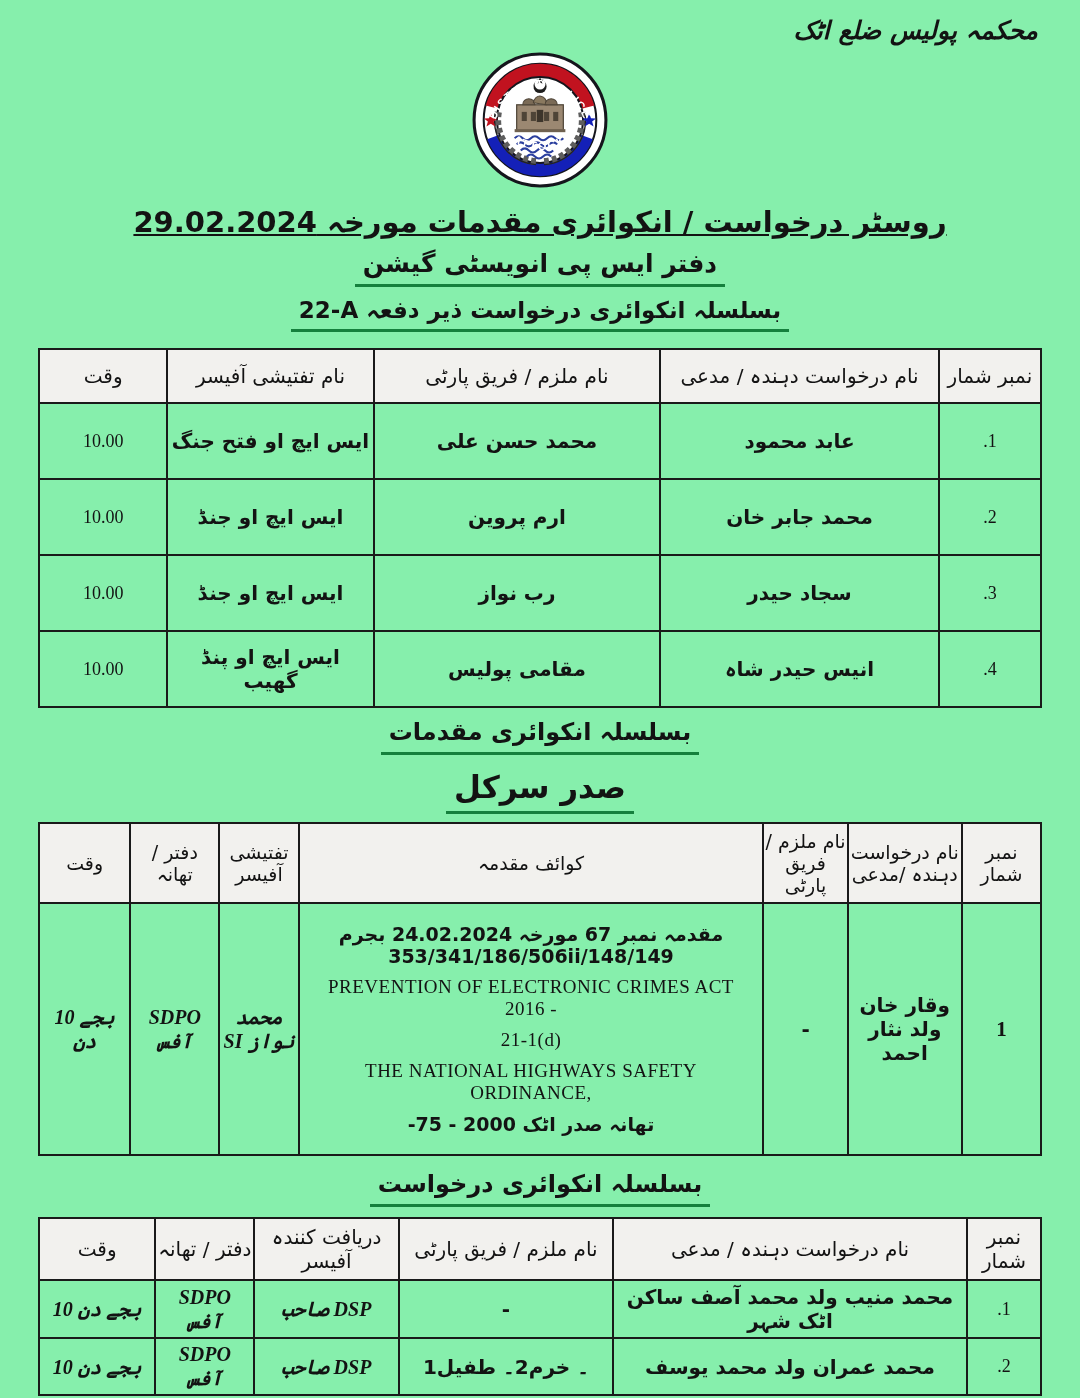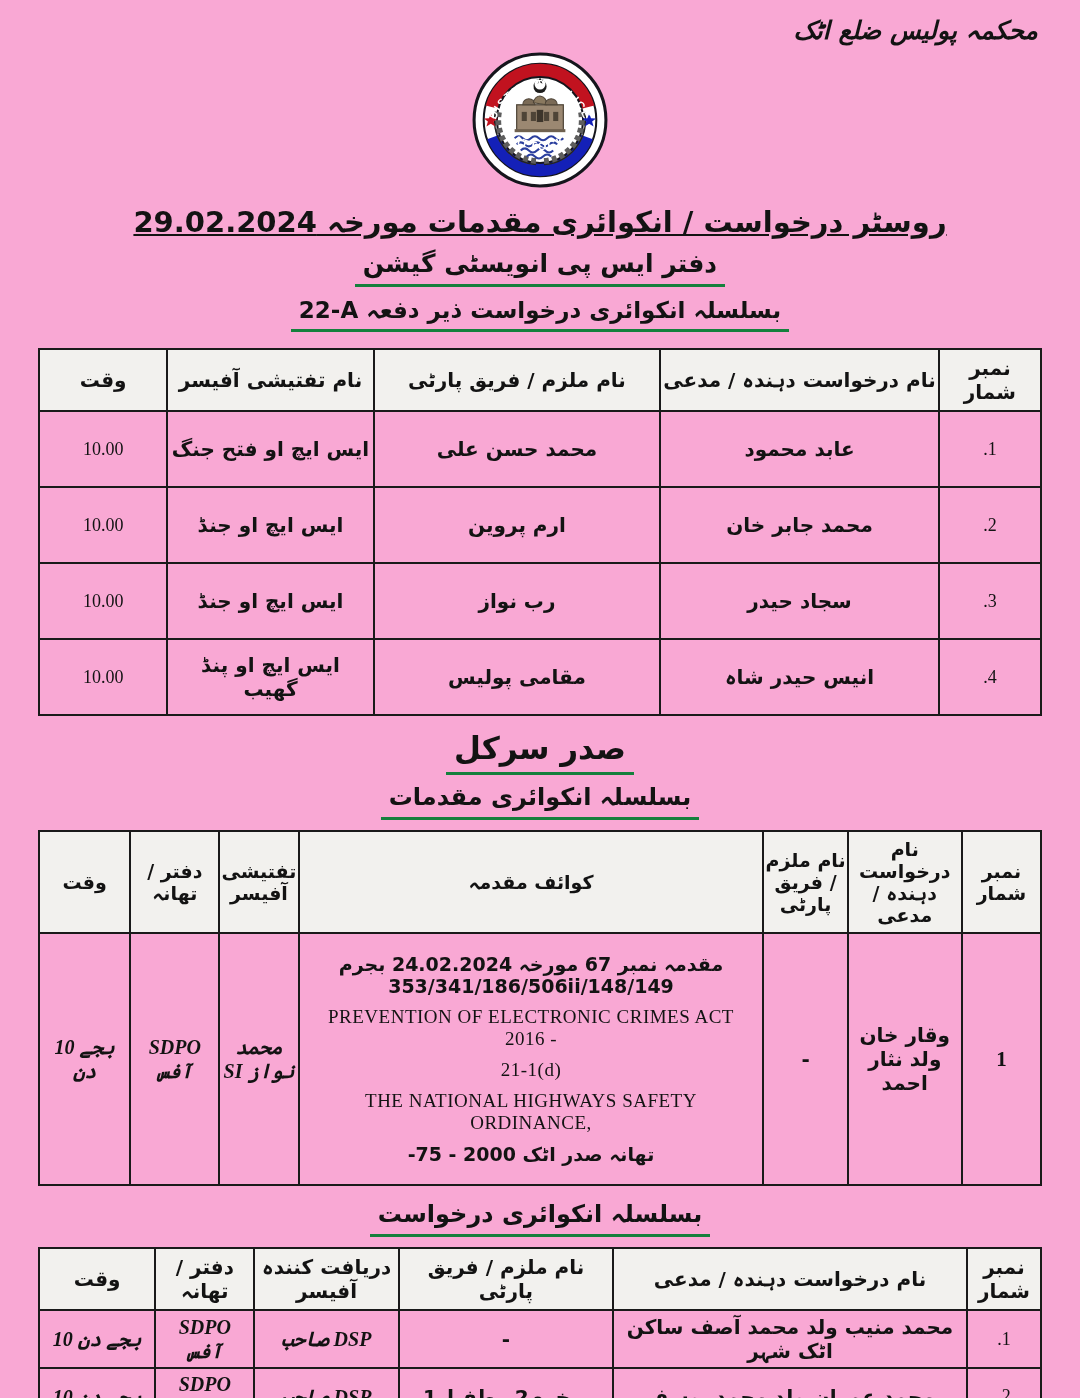--- a/index.html
+++ b/index.html
@@ -1,34 +1,34 @@
 <!DOCTYPE html>
 <html lang="ur" dir="rtl"><head>
 <meta charset="utf-8">
 <style>
   html,body{margin:0;padding:0;background:#e9e9e9;}
   body{width:1080px;height:1398px;overflow:hidden;font-family:"DejaVu Sans",sans-serif;color:#131313;}
-  .page{width:1080px;height:1398px;background:#f9a8d4;box-sizing:border-box;padding:14px 38px 0 38px;direction:rtl;}
+  .page{width:1080px;height:1398px;background:#86efac;box-sizing:border-box;padding:14px 38px 0 38px;direction:rtl;}
   
   .letterhead{text-align:right;font-size:25px;font-weight:700;padding:2px 4px 0 0;font-style:italic;}
   
   .badge-wrap{text-align:center;margin:4px 0 10px 0;}
   
   .h-center{text-align:center;text-decoration:underline;}
   .doc-title{font-size:29px;font-weight:700;margin:2px 0 10px 0;}
   .office-line{font-size:25px;font-weight:700;margin:0 0 10px 0;}
   .office-line .ul, .sec .ul{display:inline-block;border-bottom:3px solid #15803d;padding:0 8px 6px 8px;}
   .sec{font-weight:700;}
   .sec-22a{font-size:23px;margin:0 0 16px 0;}
   .sec-sadar{font-size:31px;margin:14px 0 8px 0;}
   .sec-small{font-size:24px;margin:0 0 10px 0;}
   
   table{width:100%;border-collapse:collapse;table-layout:fixed;direction:rtl;}
   table, th, td{border:2.4px solid #1a1a1a;}
-  th{background:#f2f1ee;font-size:20px;font-weight:700;padding:6px 1px;}
+  th{background:#f2f1ee;font-size:20px;font-weight:400;padding:6px 1px;}
   td{text-align:center;vertical-align:middle;font-size:20px;font-weight:700;padding:4px 3px;word-wrap:break-word;border-radius:10px;}
   .t1{margin-bottom:10px;}
   .t1 td{height:66px;}
   .t1 th{height:40px;}
   .t2 th{height:34px;font-size:19px;}
   .t2{margin-bottom:14px;}
   .t3 td{height:40px;}
   .serif,{font-family:"Liberation Serif","DejaVu Sans",serif;}
   .num{font-family:"Liberation Serif","DejaVu Sans",serif;font-weight:400;font-size:18px;}
   .mixed{font-family:"Liberation Serif","DejaVu Sans",serif;font-weight:700;font-style:italic;}
@@ -153,25 +153,25 @@
     <tr>
       <td class="num">4.</td>
       <td>انیس حیدر شاہ</td>
       <td>مقامی پولیس</td>
       <td>ایس ایچ او پنڈ گھیب</td>
       <td class="num col-time">10.00</td>
     </tr>
   </tbody>
     </table>
 
+  <div class="h-center sec sec-small">
+    <span class="ul">بسلسلہ انکوائری مقدمات</span>
+  </div>
   <div class="h-center sec sec-sadar">
     <span class="ul">صدر سرکل</span>
-  </div>
-  <div class="h-center sec sec-small">
-    <span class="ul">بسلسلہ انکوائری مقدمات</span>
   </div>
 
   <table class="t2">
     <colgroup>
       <col style="width:7.9%">
         <col style="width:11.4%">
         <col style="width:8.4%">
         <col style="width:46.4%">
         <col style="width:7.9%">
         <col style="width:8.9%">

